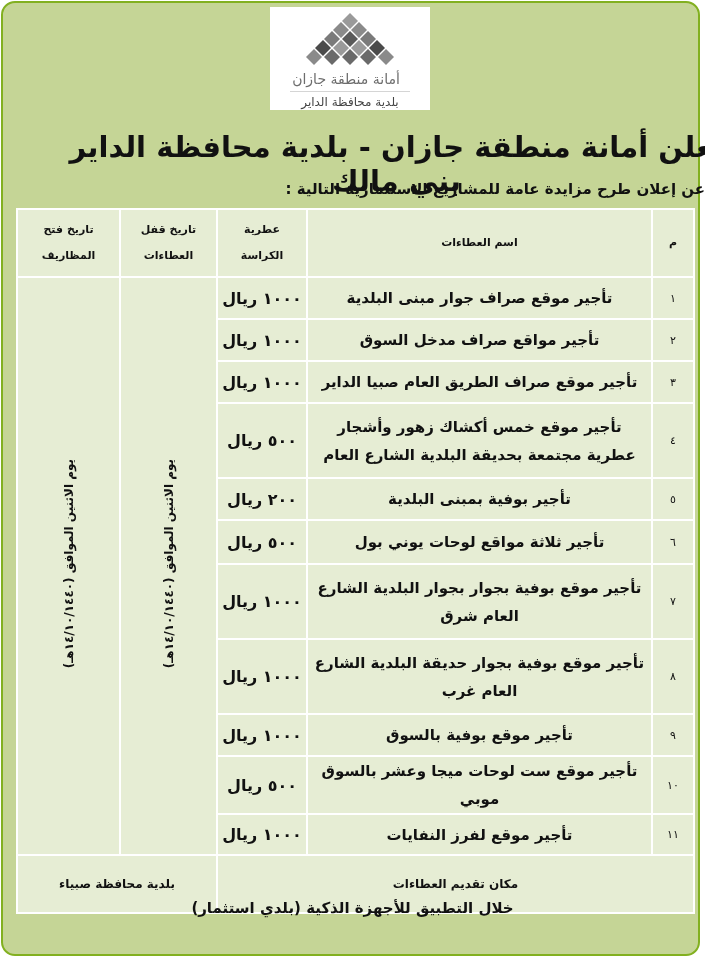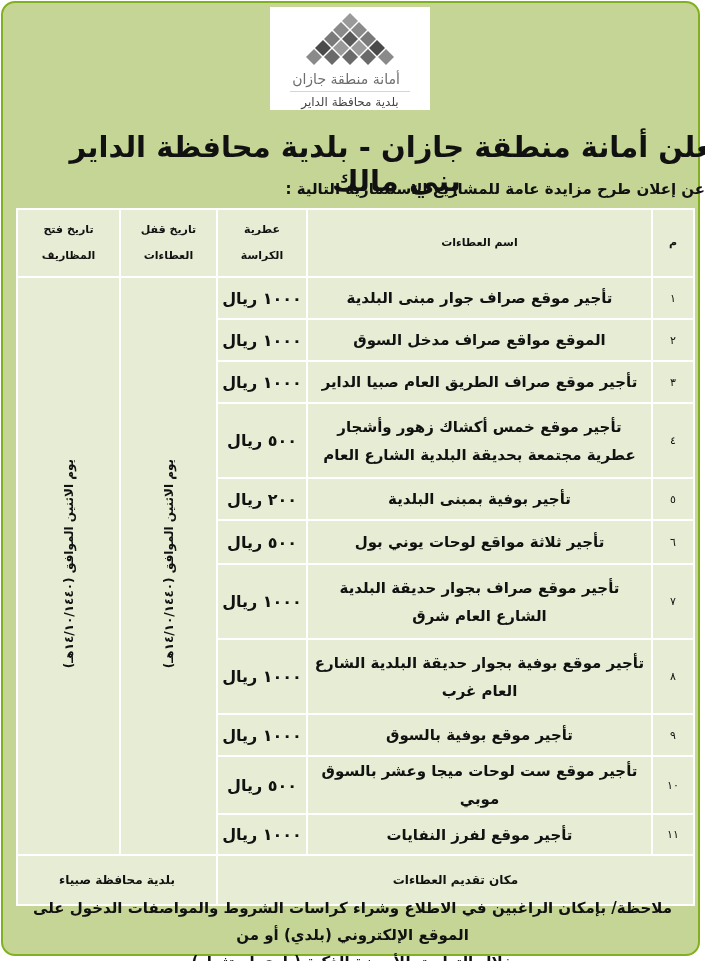--- a/index.html
+++ b/index.html
@@ -22,21 +22,21 @@
                table-layout:fixed; direction:rtl; background:#e6edd4; }
   table.grid td, table.grid th { border:2px solid #ffffff; text-align:center; vertical-align:middle;
                color:#111; padding:0 4px; box-sizing:border-box; }
   th { font-size:11px; font-weight:bold; line-height:26px; }
   td.num { font-size:11px; }
   td.name { font-size:15px; font-weight:bold; line-height:28px; }
   td.price { font-size:16px; font-weight:bold; }
   td.date { position:relative; padding:0; }
   .vert { display:inline-block; writing-mode:vertical-rl; transform:rotate(180deg);
           font-size:12px; font-weight:bold; white-space:nowrap; direction:rtl; }
-  td.foot { font-size:12px; font-weight:bold; height:50px; }
+  td.foot { font-size:12px; font-weight:bold; height:58px; }
   .note { position:absolute; left:8px; width:689px; top:895px; text-align:center; direction:rtl;
           font-size:15px; font-weight:bold; color:#111; line-height:27px; }
 </style>
 </head>
 <body>
 
 <div class="frame"></div>
 
 <div class="logo-box">
   <svg class="logo-svg" width="90" height="58" viewBox="0 0 90 58">
@@ -97,21 +97,21 @@
     <td class="price">١٠٠٠ ريال</td>
     <td class="date" rowspan="11">
       <span class="vert">يوم الاثنين الموافق (١٤/١٠/١٤٤٠هـ)</span>
     </td>
     <td class="date" rowspan="11">
       <span class="vert">يوم الاثنين الموافق (١٤/١٠/١٤٤٠هـ)</span>
     </td>
   </tr>
   <tr style="height:42px">
     <td class="num">٢</td>
-    <td class="name">الموقع مواقع صراف مدخل السوق</td>
+    <td class="name">تأجير مواقع صراف مدخل السوق</td>
     <td class="price">١٠٠٠ ريال</td>
   </tr>
   <tr style="height:42px">
     <td class="num">٣</td>
     <td class="name">تأجير موقع صراف الطريق العام صبيا الداير</td>
     <td class="price">١٠٠٠ ريال</td>
   </tr>
   <tr style="height:75px">
     <td class="num">٤</td>
     <td class="name">تأجير موقع خمس أكشاك زهور وأشجار عطرية مجتمعة بحديقة البلدية الشارع العام</td>
@@ -122,21 +122,21 @@
     <td class="name">تأجير بوفية بمبنى البلدية</td>
     <td class="price">٢٠٠ ريال</td>
   </tr>
   <tr style="height:44px">
     <td class="num">٦</td>
     <td class="name">تأجير ثلاثة مواقع لوحات يوني بول</td>
     <td class="price">٥٠٠ ريال</td>
   </tr>
   <tr style="height:75px">
     <td class="num">٧</td>
-    <td class="name">تأجير موقع صراف بجوار حديقة البلدية الشارع العام شرق</td>
+    <td class="name">تأجير موقع بوفية بجوار بجوار البلدية الشارع العام شرق</td>
     <td class="price">١٠٠٠ ريال</td>
   </tr>
   <tr style="height:75px">
     <td class="num">٨</td>
     <td class="name">تأجير موقع بوفية بجوار حديقة البلدية الشارع العام غرب</td>
     <td class="price">١٠٠٠ ريال</td>
   </tr>
   <tr style="height:42px">
     <td class="num">٩</td>
     <td class="name">تأجير موقع بوفية بالسوق</td>
@@ -153,15 +153,14 @@
     <td class="price">١٠٠٠ ريال</td>
   </tr>
   <tr>
     <td class="foot" colspan="3">مكان تقديم العطاءات</td>
     <td class="foot" colspan="2">بلدية محافظة صبياء</td>
   </tr>
 </tbody>
   </table>
 
 <div class="note">
-  <div>ملاحظة/ بإمكان الراغبين في الاطلاع وشراء كراسات الشروط والمواصفات الدخول على الموقع الإلكتروني (بلدي) أو من</div>
   <div>خلال التطبيق للأجهزة الذكية (بلدي استثمار)</div>
 </div>
 
 </body></html>

